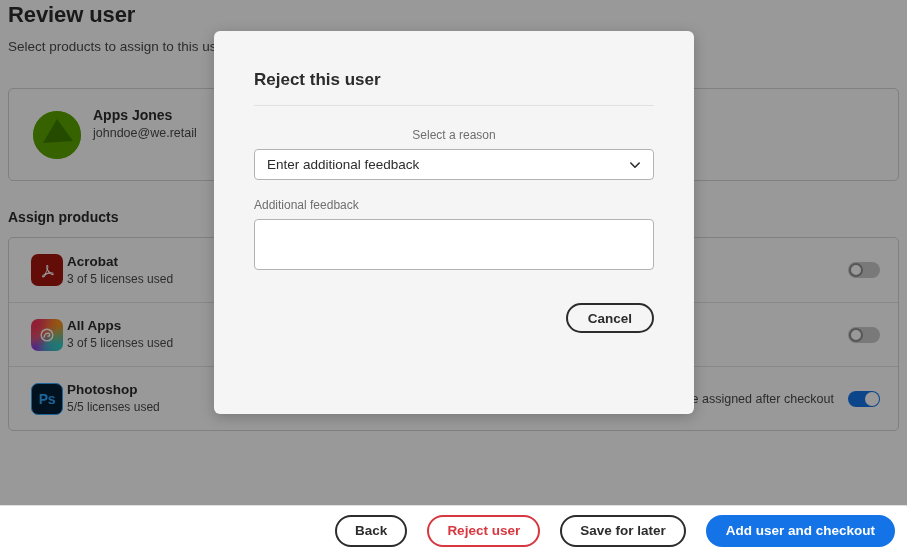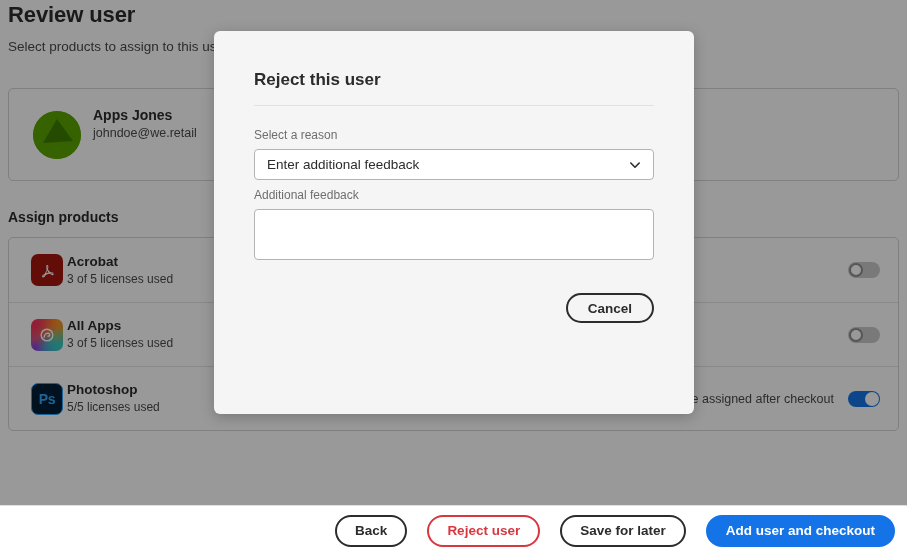--- a/index.html
+++ b/index.html
@@ -287,20 +287,21 @@
     margin-top: 18px;
     font-size: 13.5px;
     line-height: 19px;
     color: #2c2c2c;
   }
   .field-label {
     margin-top: 22px;
     font-size: 12px;
     color: #6e6e6e;
     line-height: 15px;
+    text-align: center;
   }
   .select-wrap {
     position: relative;
     margin-top: 6px;
   }
   .select-box {
     width: 400px;
     height: 31px;
     box-sizing: border-box;
     border: 1px solid #b3b3b3;
@@ -313,21 +314,21 @@
     color: #2c2c2c;
     cursor: pointer;
   }
   .select-value { flex: 1 1 auto; }
   .chevron {
     width: 12px;
     height: 12px;
     flex: 0 0 auto;
   }
   .textarea-label {
-    margin-top: 8px;
+    margin-top: 18px;
     font-size: 12px;
     color: #6e6e6e;
     line-height: 15px;
   }
   .textarea-box {
     margin-top: 6px;
     width: 400px;
     height: 51px;
     box-sizing: border-box;
     border: 1px solid #b3b3b3;

